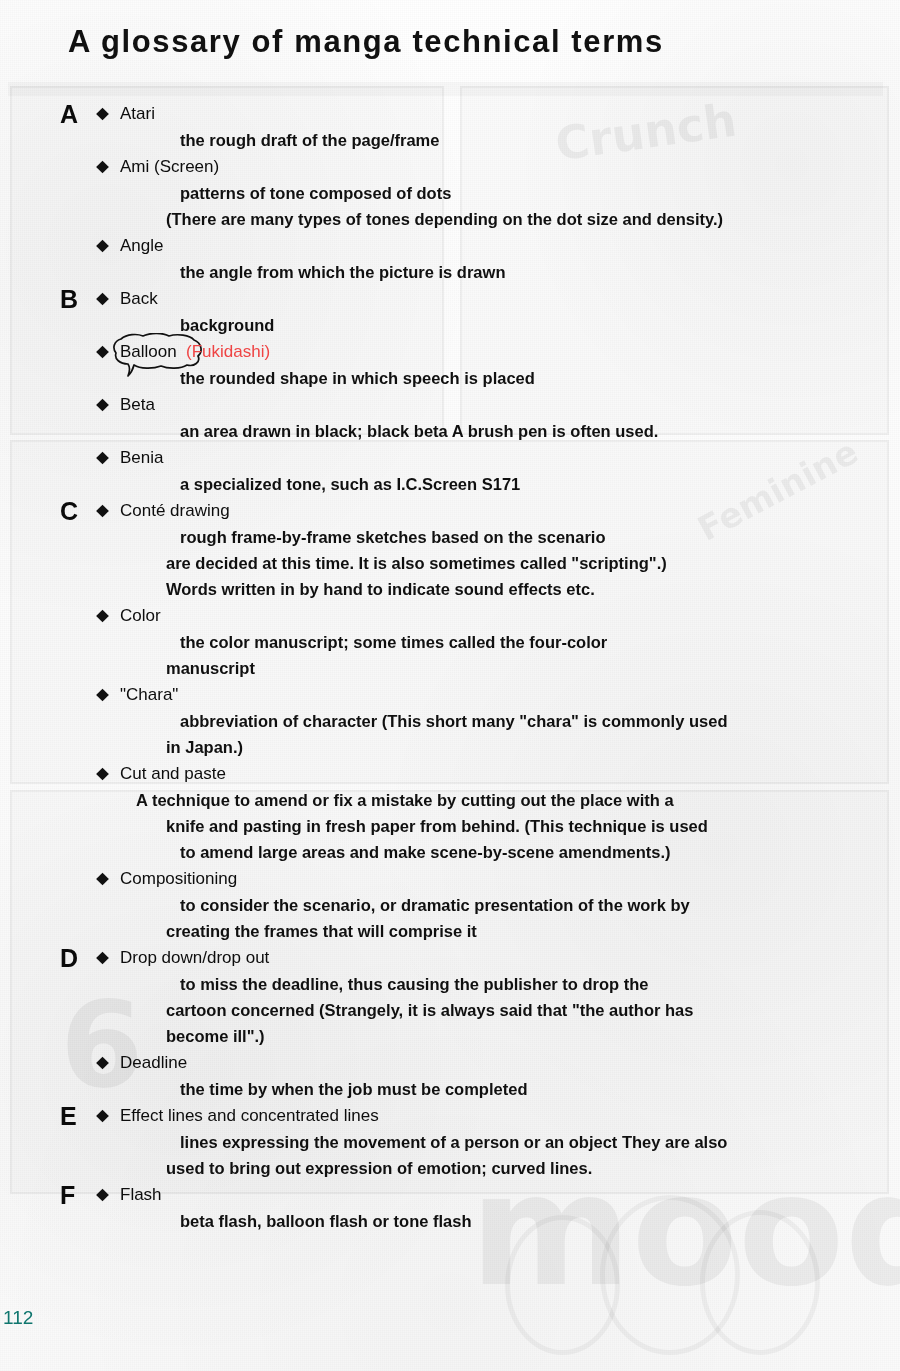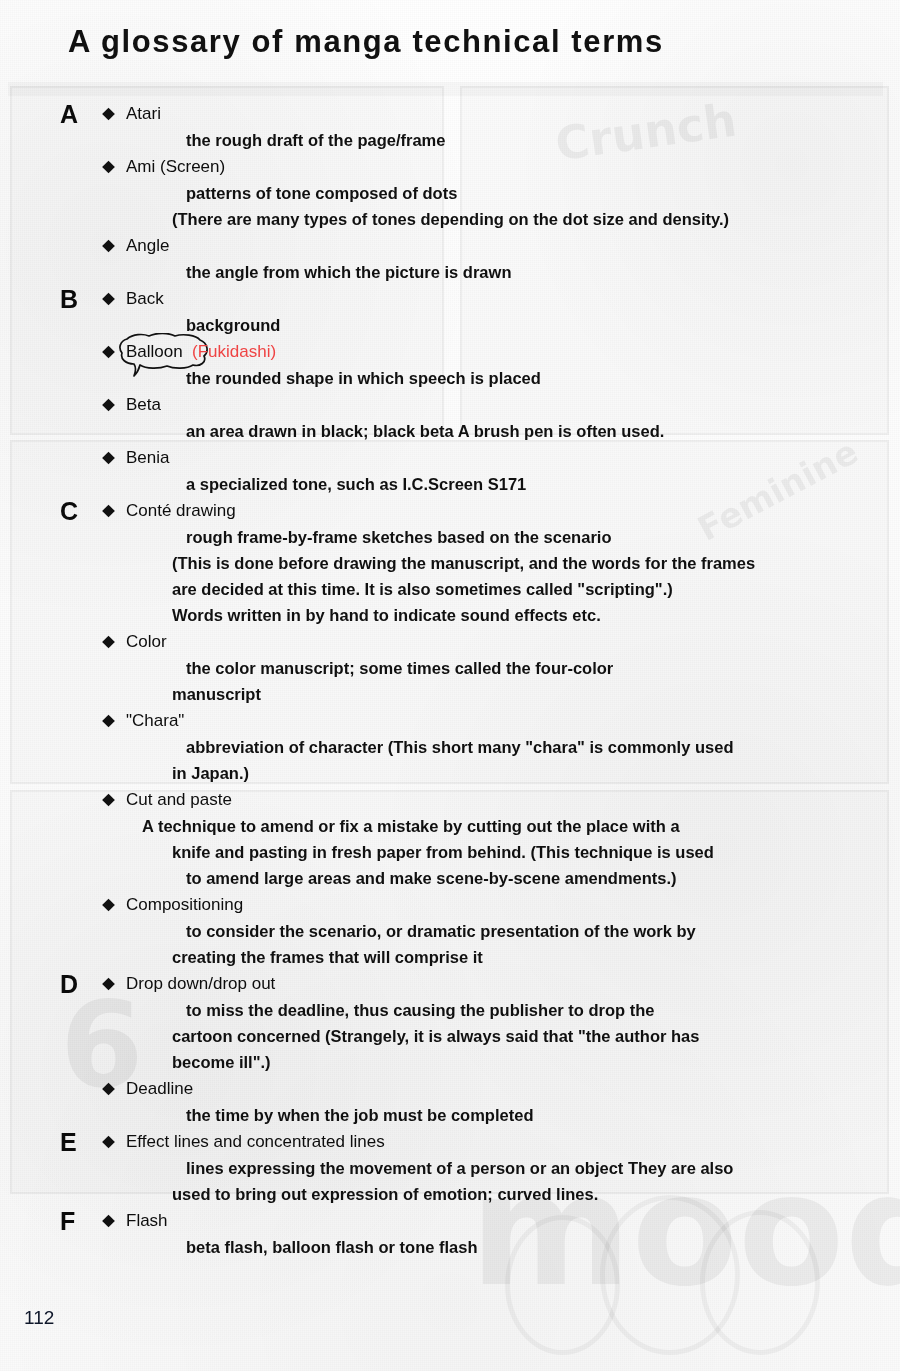--- a/index.html
+++ b/index.html
@@ -105,21 +105,21 @@
     width: 26px;
     text-align: left;
     font-size: 25px;
     font-weight: 700;
     color: #0b0b0b;
     line-height: 1;
   }
 
   .entry {
     position: relative;
-    padding-left: 14px;
+    padding-left: 8px;
   }
 
   .term-line {
     position: relative;
     height: 27px;
     display: flex;
     align-items: center;
   }
   .bullet {
     position: absolute;
@@ -175,25 +175,25 @@
   .balloon-after {
     position: absolute;
     left: 178px;
     font-size: 17px;
     color: #ef4444;
     white-space: nowrap;
   }
 
   .page-number {
     position: absolute;
-    left: 24px;
+    left: 3px;
     top: 1307px;
     font-size: 19px;
     font-weight: 400;
-    color: #0f172a;
+    color: #0f766e;
   }
 </style>
 </head>
 <body>
 
 <div id="page">
 
   <div class="paper-base"></div>
 
   <div class="ghost-band" style="left:8px; top:82px; width:875px; height:14px;"></div>
@@ -279,21 +279,20 @@
           </div>
         </div>
         <div class="letter-group">
           <div class="group-letter" style="top: 2px;">C</div>
           <div class="entry">
             <div class="term-line">
               <span class="bullet"></span>
               <span class="term">Conté drawing</span>
             </div>
             <div class="def-line i1">rough frame-by-frame  sketches based on the scenario</div>
-            <div class="def-line i2">(This is done before drawing the manuscript, and the words for the frames</div>
             <div class="def-line i2">are decided at this time.   It is also sometimes called "scripting".)</div>
             <div class="def-line i2">Words written in by hand to indicate sound effects etc.</div>
           </div>
           <div class="entry">
             <div class="term-line">
               <span class="bullet"></span>
               <span class="term">Color</span>
             </div>
             <div class="def-line i1">the color manuscript;  some times called the four-color</div>
             <div class="def-line i2">manuscript</div>

